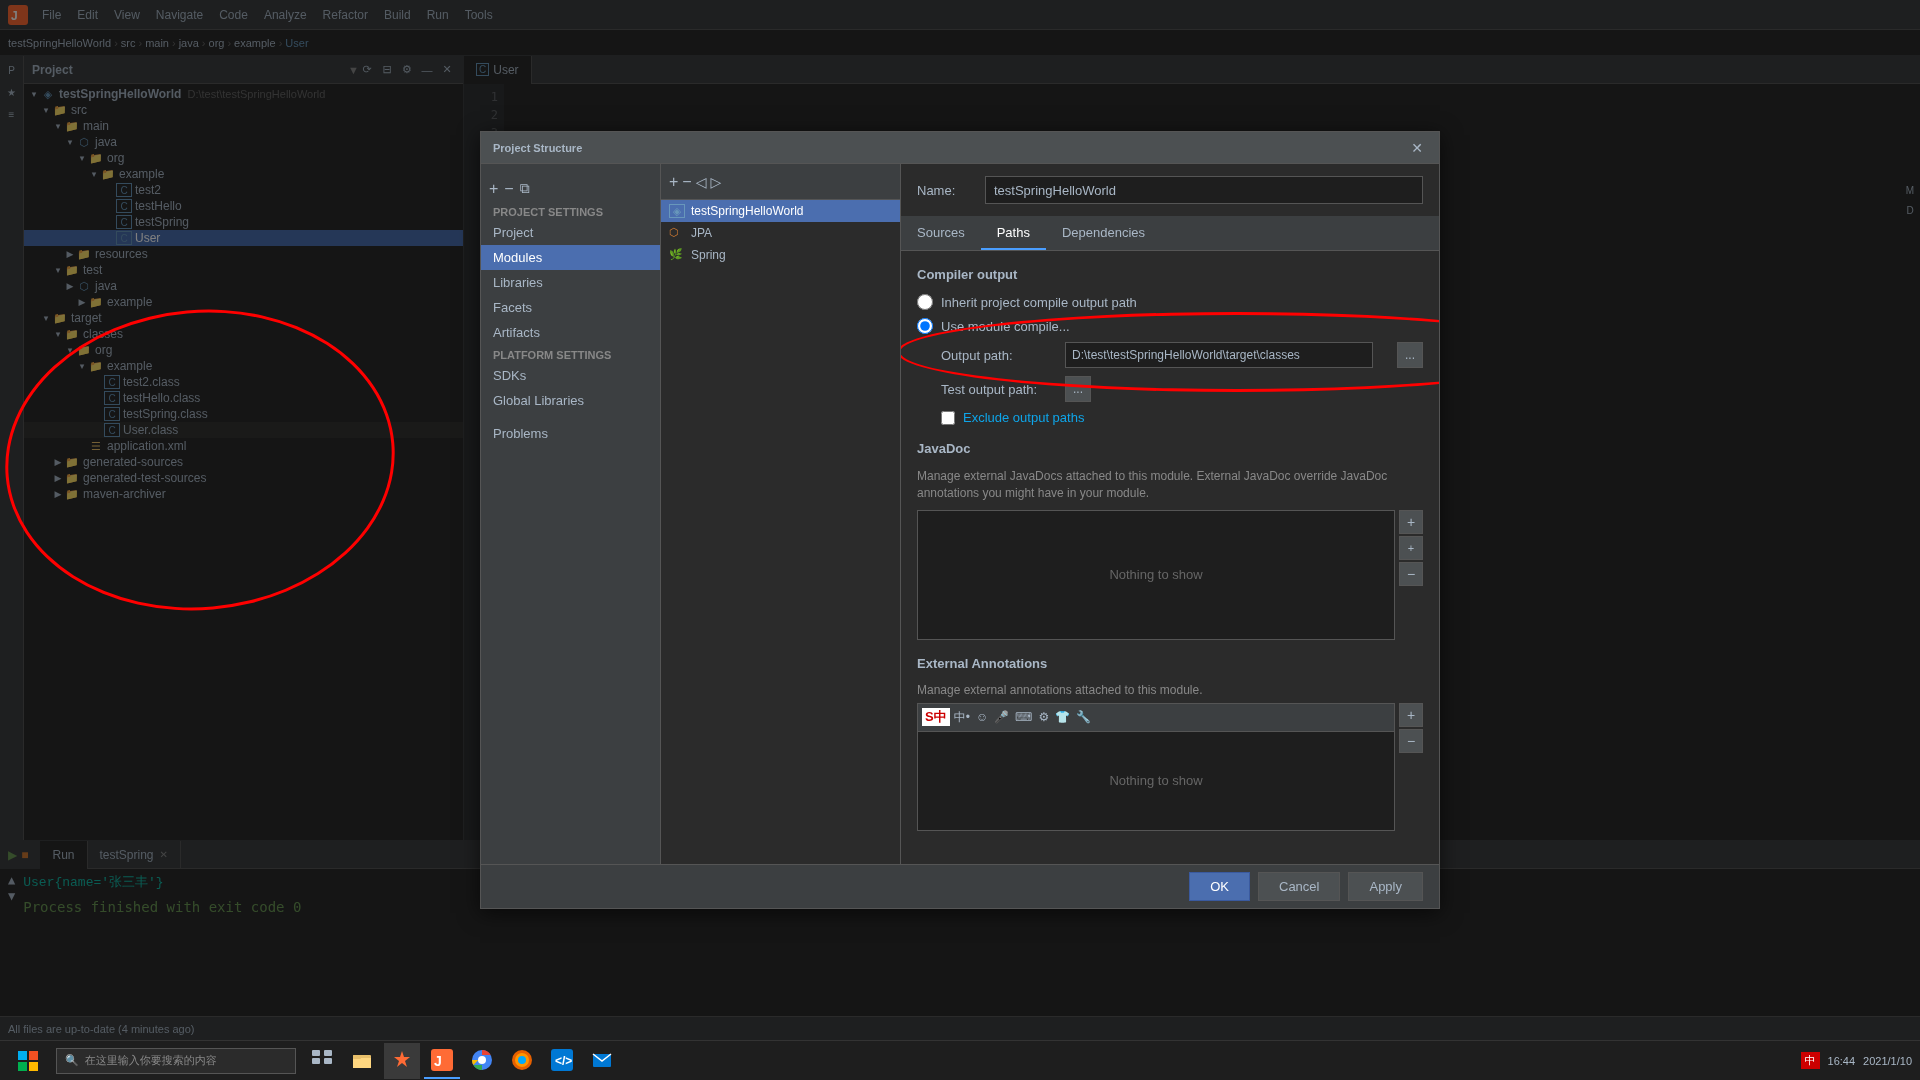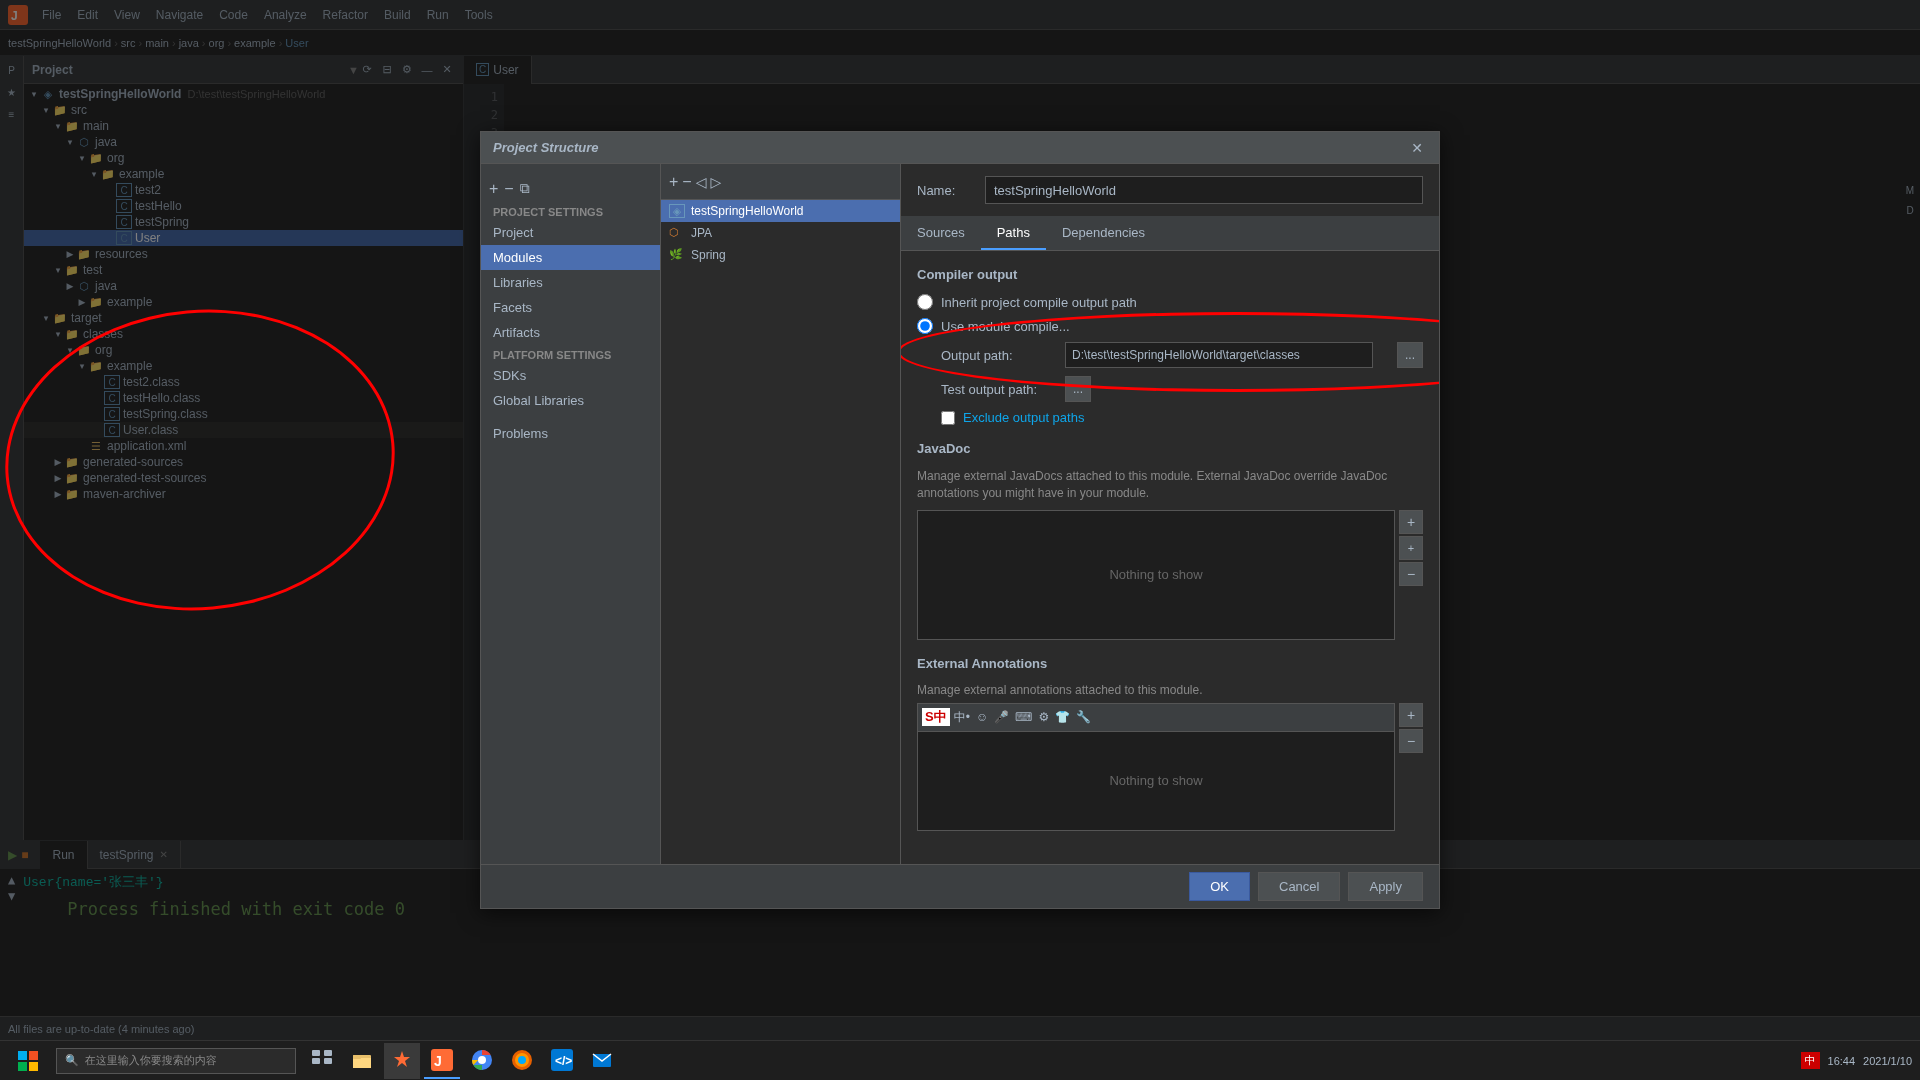--- a/index.html
+++ b/index.html
@@ -65,21 +65,21 @@
     .taskbar-search { flex: 0 0 240px; height: 26px; background: #2b2b2b; border: 1px solid #555; display: flex; align-items: center; padding: 0 8px; color: #888; font-size: 11px; margin: 0 8px; cursor: pointer; }
     .taskbar-apps { display: flex; align-items: center; gap: 4px; }
     .taskbar-app { width: 36px; height: 36px; display: flex; align-items: center; justify-content: center; cursor: pointer; border-bottom: 2px solid transparent; }
     .taskbar-app.active { border-bottom-color: #4a9eff; }
     .taskbar-right { margin-left: auto; display: flex; align-items: center; gap: 8px; font-size: 11px; color: #a9b7c6; }
 
     
     .modal-overlay { position: absolute; top: 0; left: 0; right: 0; bottom: 40px; background: rgba(0,0,0,0.5); display: flex; align-items: center; justify-content: center; z-index: 100; }
     .modal { width: 960px; background: #3c3f41; border: 1px solid #555; box-shadow: 0 4px 20px rgba(0,0,0,0.6); display: flex; flex-direction: column; }
     .modal-titlebar { height: 32px; background: #4c5052; display: flex; align-items: center; padding: 0 12px; border-bottom: 1px solid #555; }
-    .modal-title { flex: 1; font-size: 13px; font-weight: bold; color: #a9b7c6; font-style: italic; }
+    .modal-title { flex: 1; font-size: 11px; font-weight: bold; color: #a9b7c6; }
     .modal-close { width: 20px; height: 20px; display: flex; align-items: center; justify-content: center; cursor: pointer; color: #a9b7c6; font-size: 14px; }
     .modal-body { display: flex; height: 700px; }
 
     
     .modal-sidebar { width: 180px; background: #3c3f41; border-right: 1px solid #555; padding: 8px 0; }
     .modal-section-title { padding: 4px 12px 2px; font-size: 11px; color: #888; font-weight: bold; text-transform: uppercase; }
     .modal-sidebar-item { padding: 5px 12px; font-size: 13px; color: #a9b7c6; cursor: pointer; }
     .modal-sidebar-item.active { background: #4b6eaf; color: #fff; }
 
     
@@ -434,21 +434,21 @@
     </div>
     <div class="bottom-content">
       <div style="display:flex;margin-bottom:4px;">
         <div style="display:flex;flex-direction:column;gap:2px;margin-right:8px;">
           <span style="font-size:12px;cursor:pointer;color:#a9b7c6;">▲</span>
           <span style="font-size:12px;cursor:pointer;color:#a9b7c6;">▼</span>
         </div>
         <div>
           <div style="color:#14b8a6;font-size:13px;font-family:Liberation Mono, monospace;">User{name='张三丰'}</div>
           <div style="height:8px;"></div>
-          <div style="color:#6a9955;font-size:17px;font-family:monospace;margin-left:44px;">Process finished with exit code 0</div>
+          <div style="color:#6a9955;font-size:14px;font-family:monospace;">Process finished with exit code 0</div>
         </div>
       </div>
     </div>
   </div>
 
   <div class="status-bar" style="position:absolute;bottom:40px;left:0;right:0;height:24px;background:#3c3f41;border-top:1px solid #555;display:flex;align-items:center;padding:0 8px;font-size:11px;color:#a9b7c6;">
     <span>All files are up-to-date (4 minutes ago)</span>
   </div>
 
   <div class="taskbar">

